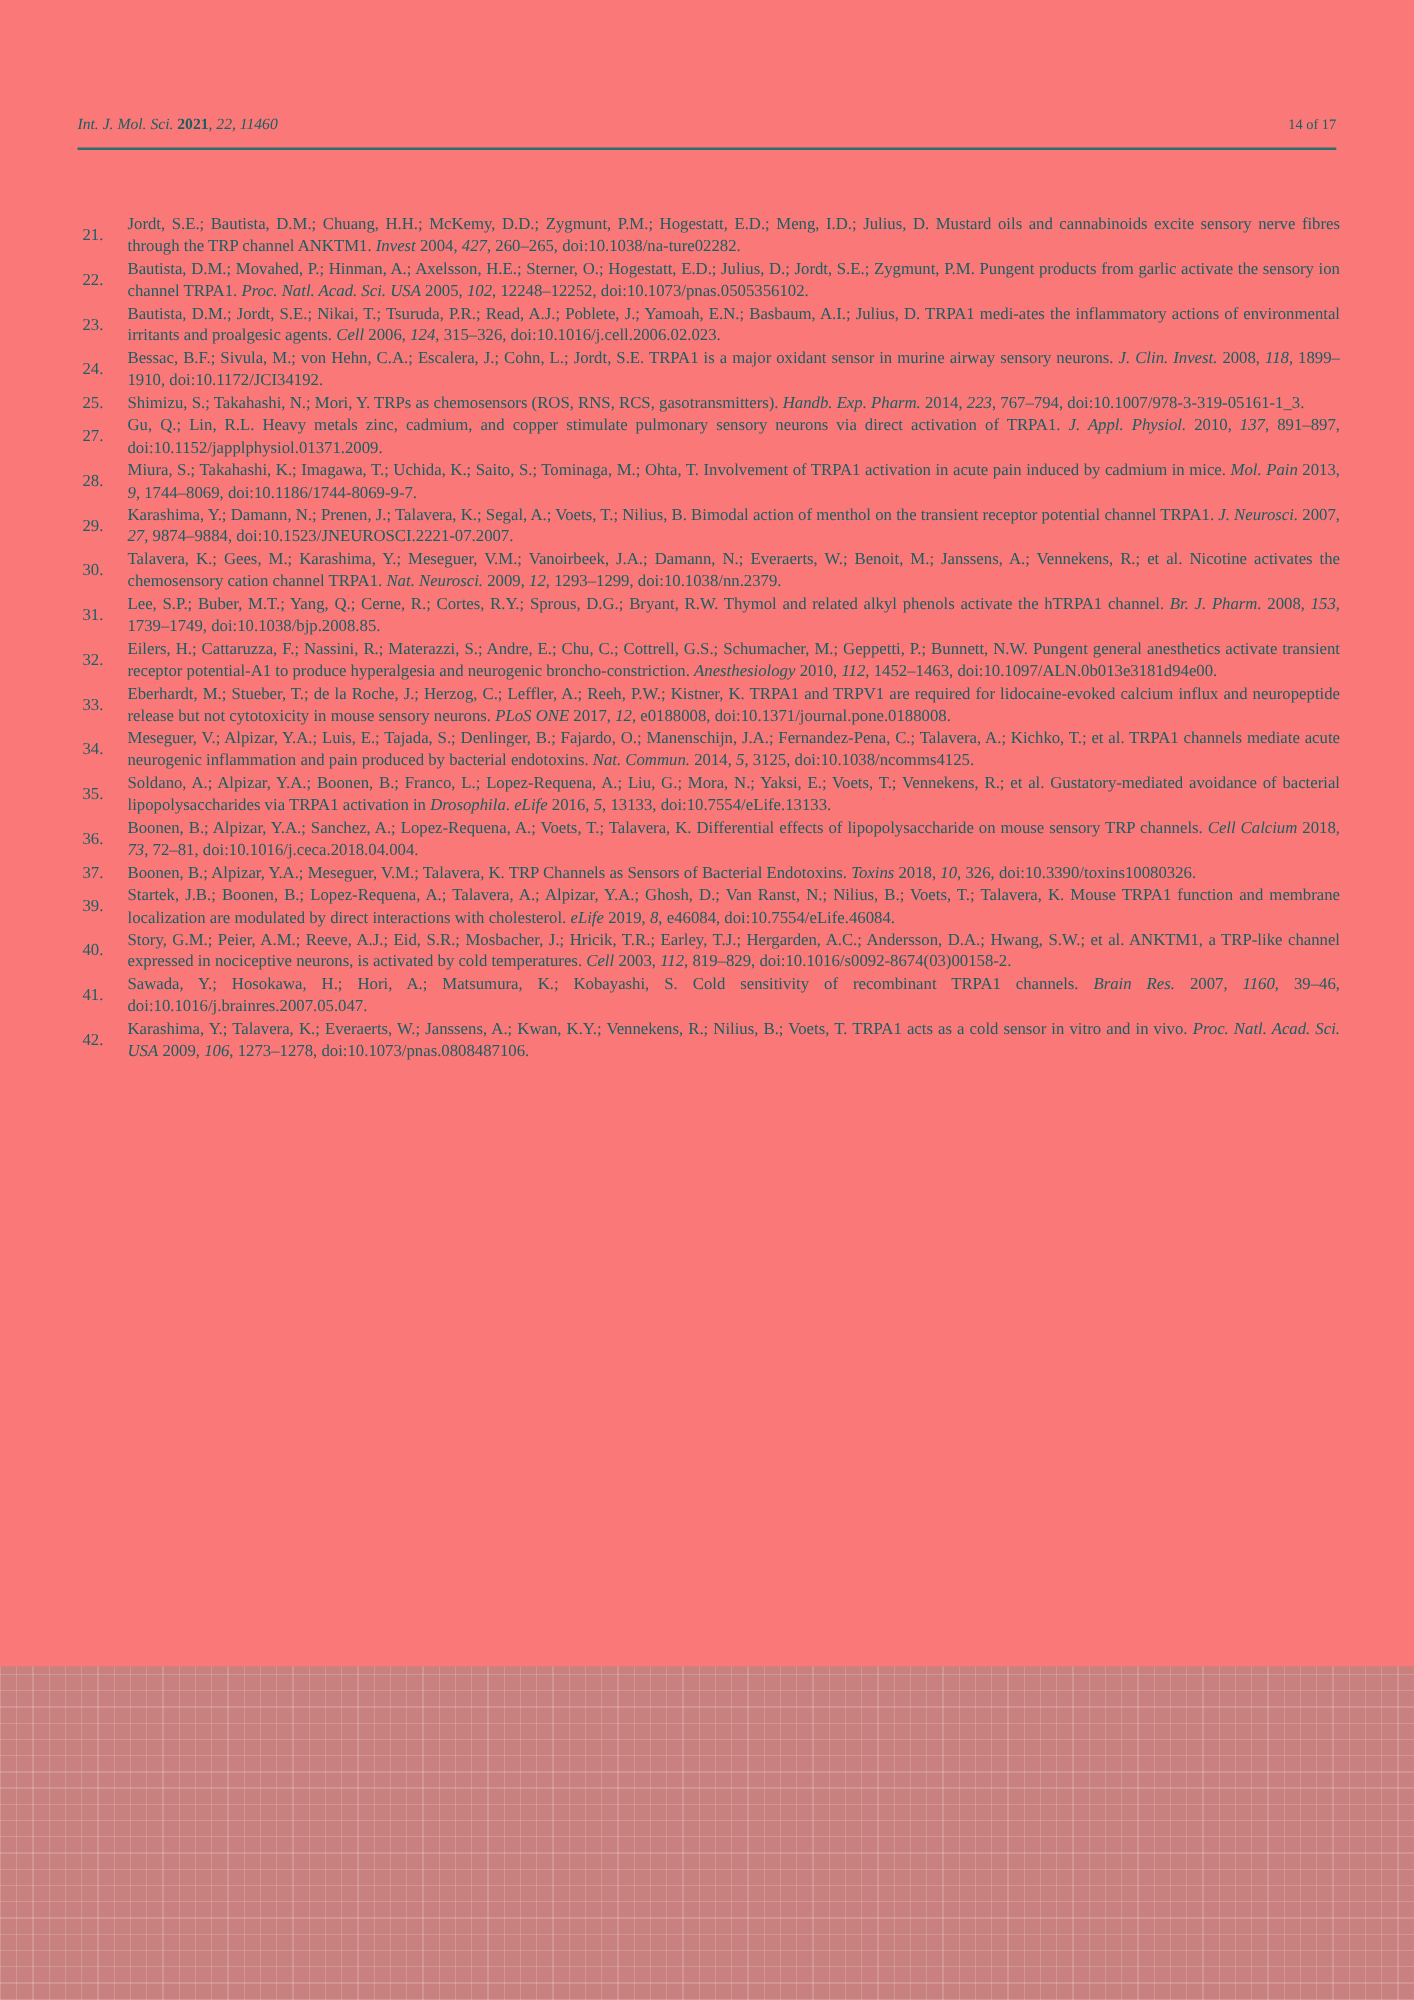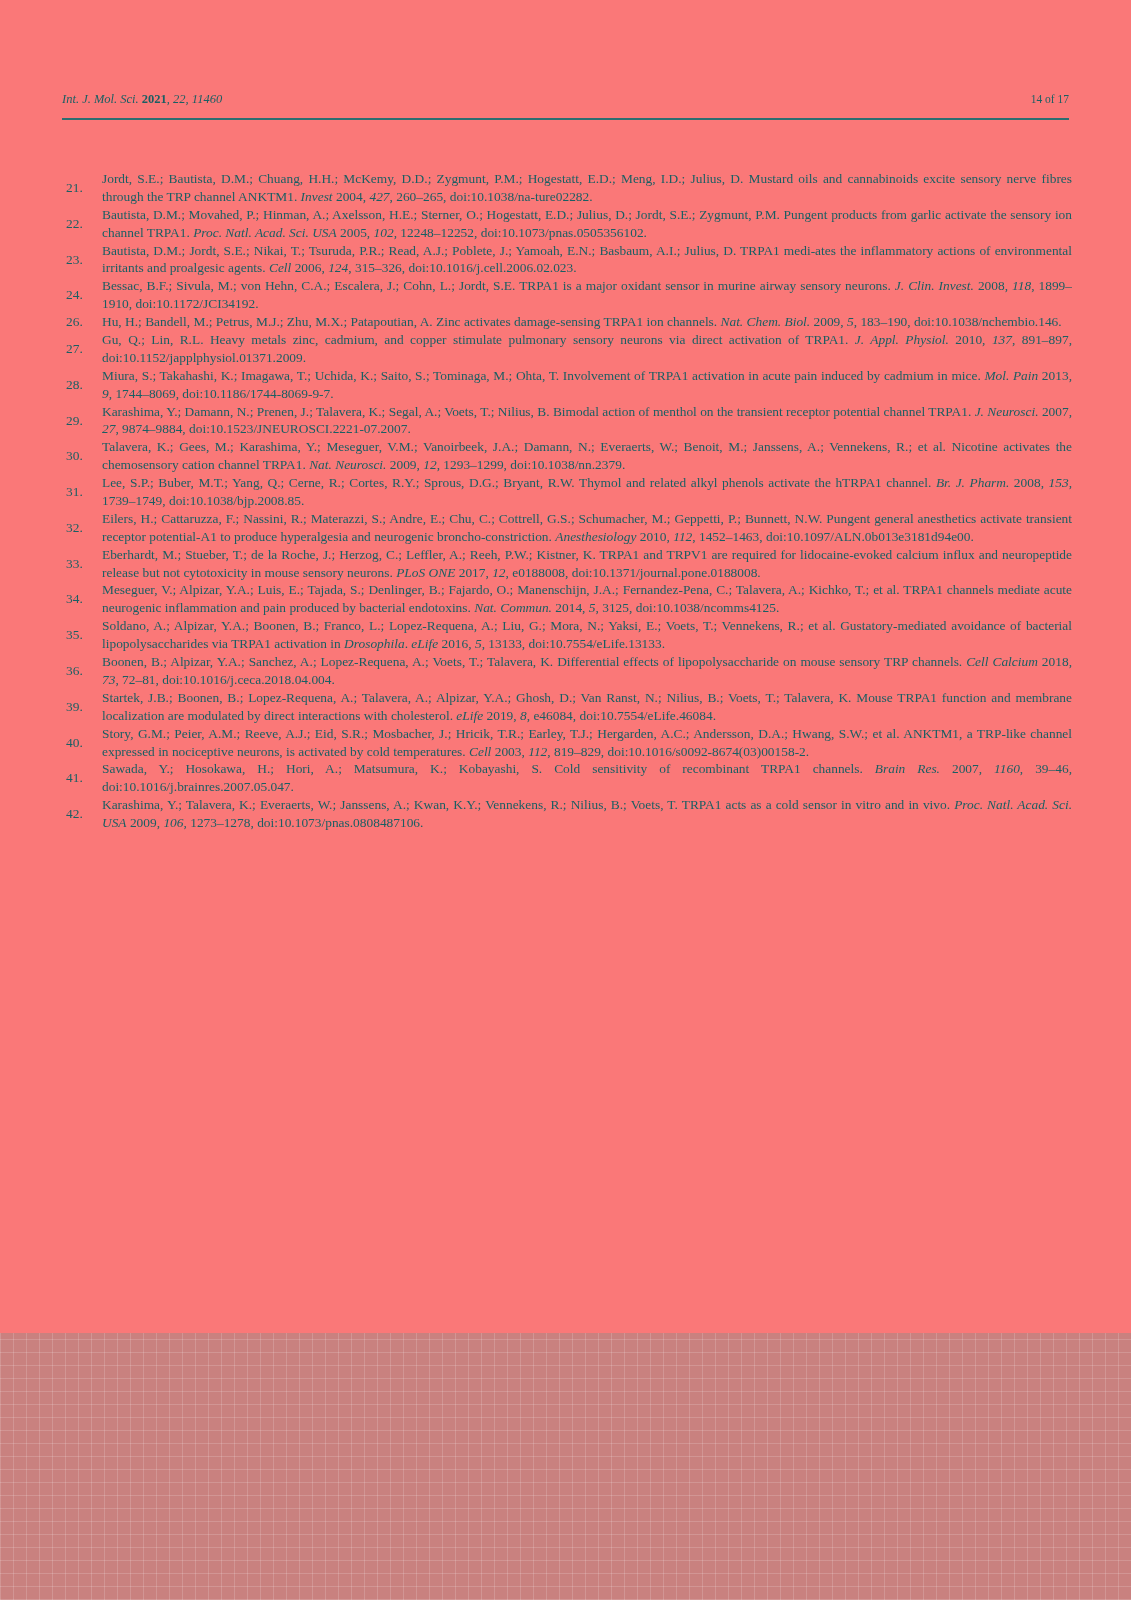--- a/index.html
+++ b/index.html
@@ -110,22 +110,22 @@
       </div>
       <div class="ref">
         <div class="ref-num">23.</div>
         <div class="ref-body">Bautista, D.M.; Jordt, S.E.; Nikai, T.; Tsuruda, P.R.; Read, A.J.; Poblete, J.; Yamoah, E.N.; Basbaum, A.I.; Julius, D. TRPA1 medi-ates the inflammatory actions of environmental irritants and proalgesic agents. <i>Cell</i> <b>2006</b>, <i>124</i>, 315–326, doi:10.1016/j.cell.2006.02.023.</div>
       </div>
       <div class="ref">
         <div class="ref-num">24.</div>
         <div class="ref-body">Bessac, B.F.; Sivula, M.; von Hehn, C.A.; Escalera, J.; Cohn, L.; Jordt, S.E. TRPA1 is a major oxidant sensor in murine airway sensory neurons. <i>J. Clin. Invest.</i> <b>2008</b>, <i>118</i>, 1899–1910, doi:10.1172/JCI34192.</div>
       </div>
       <div class="ref">
-        <div class="ref-num">26.</div>
-        <div class="ref-body">Hu, H.; Bandell, M.; Petrus, M.J.; Zhu, M.X.; Patapoutian, A. Zinc activates damage-sensing TRPA1 ion channels. <i>Nat. Chem. Biol.</i> <b>2009</b>, <i>5</i>, 183–190, doi:10.1038/nchembio.146.</div>
+        <div class="ref-num">25.</div>
+        <div class="ref-body">Shimizu, S.; Takahashi, N.; Mori, Y. TRPs as chemosensors (ROS, RNS, RCS, gasotransmitters). <i>Handb. Exp. Pharm.</i> <b>2014</b>, <i>223</i>, 767–794, doi:10.1007/978-3-319-05161-1_3.</div>
       </div>
       <div class="ref">
         <div class="ref-num">27.</div>
         <div class="ref-body">Gu, Q.; Lin, R.L. Heavy metals zinc, cadmium, and copper stimulate pulmonary sensory neurons via direct activation of TRPA1. <i>J. Appl. Physiol.</i> <b>2010</b>, <i>137</i>, 891–897, doi:10.1152/japplphysiol.01371.2009.</div>
       </div>
       <div class="ref">
         <div class="ref-num">28.</div>
         <div class="ref-body">Miura, S.; Takahashi, K.; Imagawa, T.; Uchida, K.; Saito, S.; Tominaga, M.; Ohta, T. Involvement of TRPA1 activation in acute pain induced by cadmium in mice. <i>Mol. Pain</i> <b>2013</b>, <i>9</i>, 1744–8069, doi:10.1186/1744-8069-9-7.</div>
       </div>
       <div class="ref">
@@ -154,20 +154,24 @@
       </div>
       <div class="ref">
         <div class="ref-num">35.</div>
         <div class="ref-body">Soldano, A.; Alpizar, Y.A.; Boonen, B.; Franco, L.; Lopez-Requena, A.; Liu, G.; Mora, N.; Yaksi, E.; Voets, T.; Vennekens, R.; et al. Gustatory-mediated avoidance of bacterial lipopolysaccharides via TRPA1 activation in <i>Drosophila</i>. <i>eLife</i> <b>2016</b>, <i>5</i>, 13133, doi:10.7554/eLife.13133.</div>
       </div>
       <div class="ref">
         <div class="ref-num">36.</div>
         <div class="ref-body">Boonen, B.; Alpizar, Y.A.; Sanchez, A.; Lopez-Requena, A.; Voets, T.; Talavera, K. Differential effects of lipopolysaccharide on mouse sensory TRP channels. <i>Cell Calcium</i> <b>2018</b>, <i>73</i>, 72–81, doi:10.1016/j.ceca.2018.04.004.</div>
       </div>
       <div class="ref">
+        <div class="ref-num">37.</div>
+        <div class="ref-body">Boonen, B.; Alpizar, Y.A.; Meseguer, V.M.; Talavera, K. TRP Channels as Sensors of Bacterial Endotoxins. <i>Toxins</i> <b>2018</b>, <i>10</i>, 326, doi:10.3390/toxins10080326.</div>
+      </div>
+      <div class="ref">
         <div class="ref-num">39.</div>
         <div class="ref-body">Startek, J.B.; Boonen, B.; Lopez-Requena, A.; Talavera, A.; Alpizar, Y.A.; Ghosh, D.; Van Ranst, N.; Nilius, B.; Voets, T.; Talavera, K. Mouse TRPA1 function and membrane localization are modulated by direct interactions with cholesterol. <i>eLife</i> <b>2019</b>, <i>8</i>, e46084, doi:10.7554/eLife.46084.</div>
       </div>
       <div class="ref">
         <div class="ref-num">40.</div>
         <div class="ref-body">Story, G.M.; Peier, A.M.; Reeve, A.J.; Eid, S.R.; Mosbacher, J.; Hricik, T.R.; Earley, T.J.; Hergarden, A.C.; Andersson, D.A.; Hwang, S.W.; et al. ANKTM1, a TRP-like channel expressed in nociceptive neurons, is activated by cold temperatures. <i>Cell</i> <b>2003</b>, <i>112</i>, 819–829, doi:10.1016/s0092-8674(03)00158-2.</div>
       </div>
       <div class="ref">
         <div class="ref-num">41.</div>
         <div class="ref-body">Sawada, Y.; Hosokawa, H.; Hori, A.; Matsumura, K.; Kobayashi, S. Cold sensitivity of recombinant TRPA1 channels. <i>Brain Res.</i> <b>2007</b>, <i>1160</i>, 39–46, doi:10.1016/j.brainres.2007.05.047.</div>

